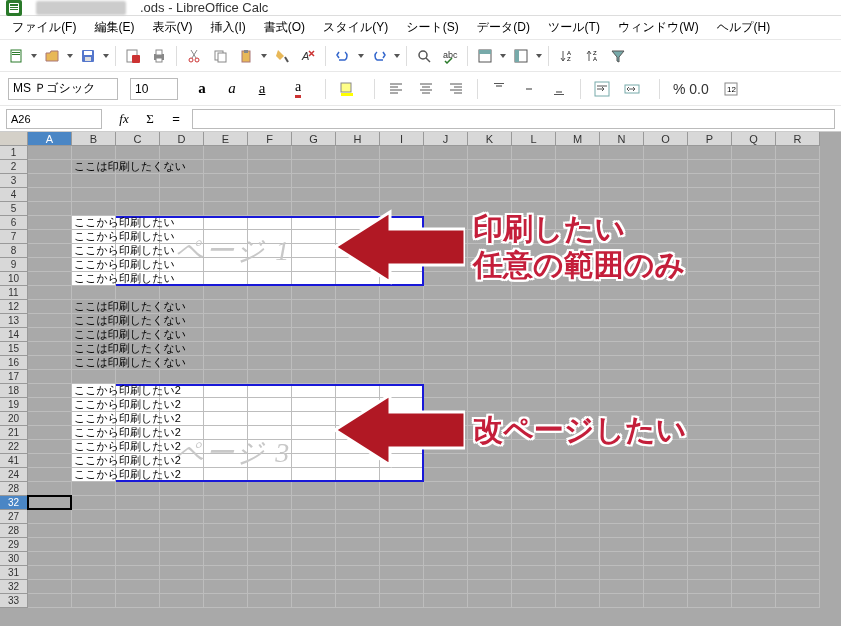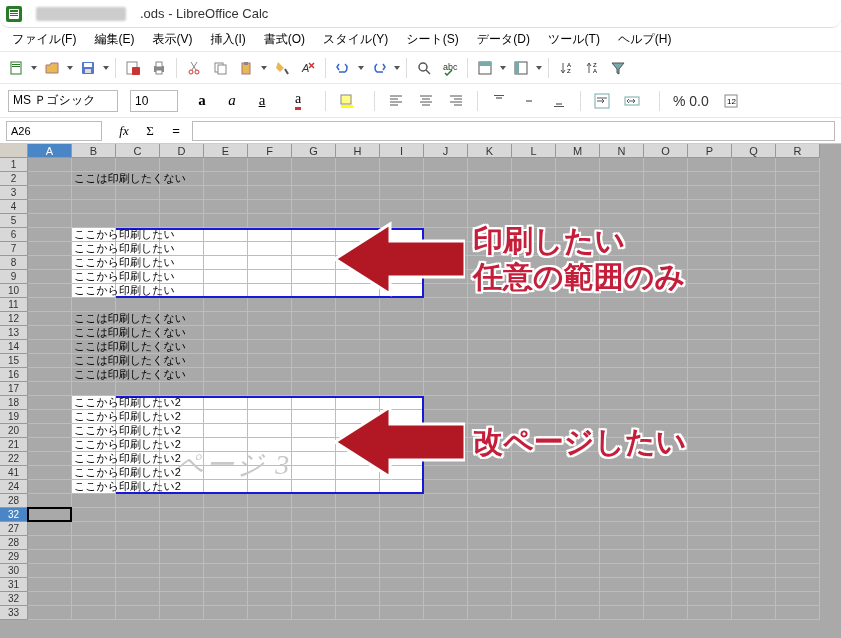--- a/index.html
+++ b/index.html
@@ -1,17 +1,17 @@
 <!DOCTYPE html>
 <html><head>
 <meta charset="utf-8">
 <style>
 * { box-sizing: border-box; margin: 0; padding: 0; }
 body { font-family: "MS PGothic", sans-serif; font-size: 12px; background: #fff; width: 841px; height: 638px; overflow: hidden; }
-.titlebar { background: #fff; border-bottom: 1px solid #ddd; height: 28px; display: flex; align-items: center; padding: 0 6px; gap: 14px; border-radius: 9px; }
+.titlebar { background: #fff; border-bottom: 1px solid #ddd; height: 16px; display: flex; align-items: center; padding: 0 6px; gap: 14px; }
 .titlebar .icon { width: 16px; height: 16px; background: #2a7a2a; border-radius: 2px; display: flex; align-items: center; justify-content: center; }
 .titlebar .icon svg { width: 12px; height: 12px; }
 .titlebar .title { color: #333; font-size: 13px; }
 .menubar { background: #fff; height: 24px; display: flex; align-items: center; padding: 0 4px; gap: 2px; border-bottom: 1px solid #e8e8e8; }
 .menubar .item { padding: 3px 8px; font-size: 12px; color: #000; cursor: default; }
 .toolbar { background: #fff; height: 32px; display: flex; align-items: center; padding: 0 4px; gap: 2px; border-bottom: 1px solid #e8e8e8; }
 .toolbar .tbtn { width: 24px; height: 24px; display: flex; align-items: center; justify-content: center; border: 1px solid transparent; border-radius: 3px; }
 .toolbar .sep { width: 1px; height: 20px; background: #ddd; margin: 0 3px; }
 .toolbar .drop { width: 8px; display:flex; align-items:center; justify-content:center;}
 .toolbar .drop::after { content:""; border-left:3px solid transparent; border-right:3px solid transparent; border-top:4px solid #555;}
@@ -61,20 +61,21 @@
 <div class="menubar">
   <div class="item">ファイル(F)</div>
   <div class="item">編集(E)</div>
   <div class="item">表示(V)</div>
   <div class="item">挿入(I)</div>
   <div class="item">書式(O)</div>
   <div class="item">スタイル(Y)</div>
   <div class="item">シート(S)</div>
   <div class="item">データ(D)</div>
   <div class="item">ツール(T)</div>
+  <div class="item">ウィンドウ(W)</div>
   <div class="item">ヘルプ(H)</div>
 </div>
 
 <div class="toolbar">
   <div class="tbtn">
       <svg width="16" height="16">
         <rect x="3" y="2" width="10" height="12" fill="#fff" stroke="#2a7a2a"></rect>
         <rect x="4" y="4" width="8" height="1" fill="#2a7a2a"></rect>
         <rect x="4" y="6" width="8" height="1" fill="#2a7a2a"></rect>
       </svg>
@@ -951,20 +952,21 @@
       <div class="cell" style="grid-area: 34 / 15;"></div>
       <div class="cell" style="grid-area: 34 / 16;"></div>
       <div class="cell" style="grid-area: 34 / 17;"></div>
       <div class="cell" style="grid-area: 34 / 18;"></div>
       <div class="cell" style="grid-area: 34 / 19;"></div>
     </div>
 
   <div class="print-range" style="left:72px; top:84px; width:352px; height:70px;"></div>
   <div class="print-range" style="left:72px; top:252px; width:352px; height:98px;"></div>
 
+  <div class="page-wm" style="left:175px; top:100px;">ページ 1</div>
   <div class="page-wm" style="left:175px; top:302px;">ページ 3</div>
 
   <div class="active-cell" style="left:27px; top:363px; width:45px; height:15px;"></div>
 
   <div class="annotation" style="left:335px; top:75px;">
     <svg class="ann-arrow-big" viewBox="0 0 130 80">
         <path d="M0 40 L55 5 L55 22 L130 22 L130 58 L55 58 L55 75 Z" fill="#b11824" stroke="#fff" stroke-width="3"></path>
       </svg>
     <div class="ann-text">
         <div>印刷したい</div>

